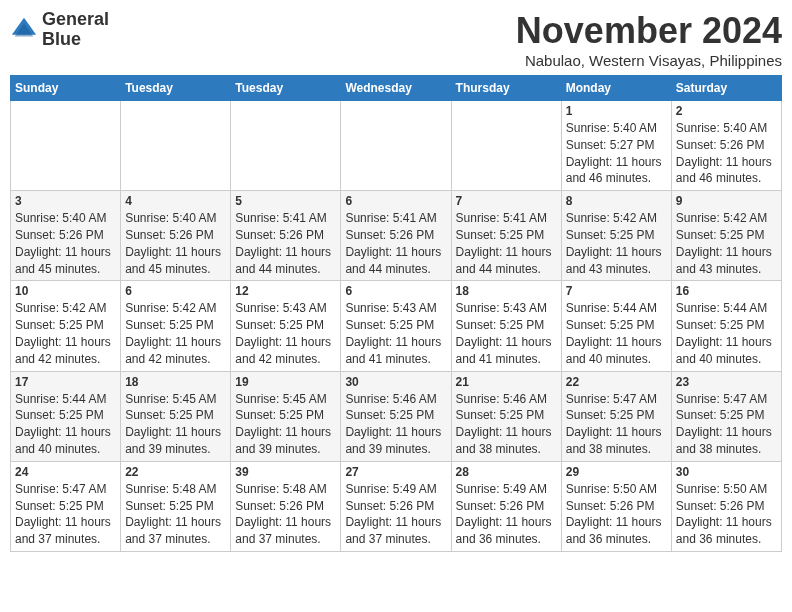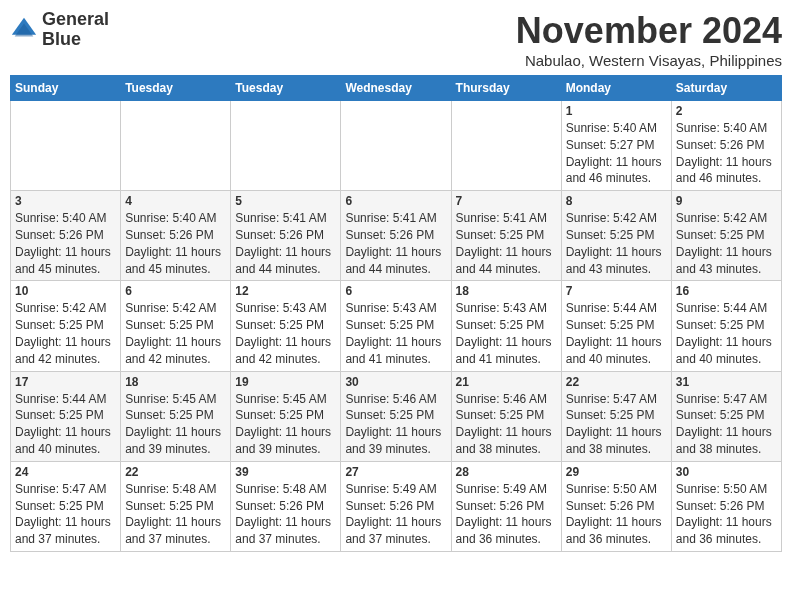--- a/index.html
+++ b/index.html
@@ -218,21 +218,21 @@
         </td>
         <td>
           <span class="day-number">21</span>
 <div class="day-info">Sunrise: 5:46 AM<br>Sunset: 5:25 PM<br>Daylight: 11 hours and 38 minutes.</div>
         </td>
         <td>
           <span class="day-number">22</span>
 <div class="day-info">Sunrise: 5:47 AM<br>Sunset: 5:25 PM<br>Daylight: 11 hours and 38 minutes.</div>
         </td>
         <td>
-          <span class="day-number">31</span>
+          <span class="day-number">23</span>
 <div class="day-info">Sunrise: 5:47 AM<br>Sunset: 5:25 PM<br>Daylight: 11 hours and 38 minutes.</div>
         </td>
       </tr>
       <tr>
         <td>
           <span class="day-number">24</span>
 <div class="day-info">Sunrise: 5:47 AM<br>Sunset: 5:25 PM<br>Daylight: 11 hours and 37 minutes.</div>
         </td>
         <td>
           <span class="day-number">22</span>

